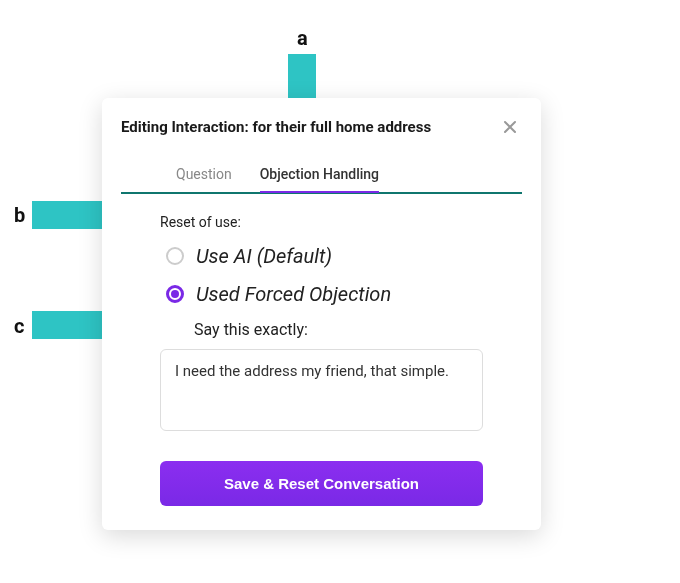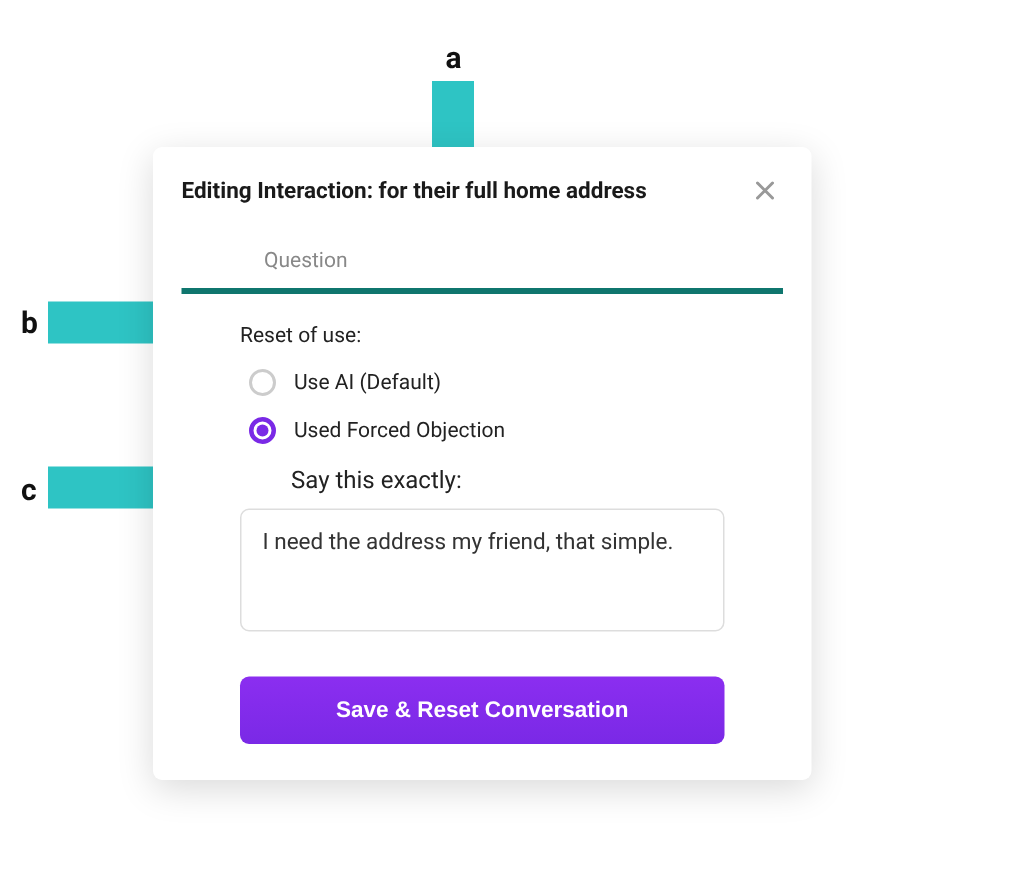--- a/index.html
+++ b/index.html
@@ -79,21 +79,21 @@
       color: #888;
       padding: 4px;
     }
     .close-btn svg {
       display: block;
     }
     .tabs {
       display: flex;
       gap: 28px;
       padding: 0 0 0 55px;
-      border-bottom: 4px solid #0f766e;
+      border-bottom: 2px solid #0f766e;
       margin: 14px 19px 0 19px;
     }
     .tab {
       font-size: 14px;
       color: #888;
       padding-bottom: 10px;
       cursor: pointer;
       position: relative;
     }
     .tab.active {
@@ -143,22 +143,23 @@
       content: "";
       position: absolute;
       top: 2px;
       left: 2px;
       right: 2px;
       bottom: 2px;
       background: #7a29e6;
       border-radius: 50%;
     }
     .radio-label {
-      font-size: 14px;
+      font-size: 20px;
       color: #222;
+      font-style: italic;
     }
     .sub-section {
       margin-top: 10px;
       margin-left: 34px;
     }
     .sub-label {
       font-size: 16px;
       color: #222;
       margin-bottom: 10px;
     }
@@ -215,20 +216,21 @@
     <div class="modal-title">Editing Interaction: for their full home address</div>
     <div class="close-btn">
       <svg width="16" height="16" viewBox="0 0 16 16">
         <path d="M3 3 L13 13 M13 3 L3 13" stroke="#999" stroke-width="2" stroke-linecap="round" fill="none"></path>
       </svg>
     </div>
   </div>
 
   <div class="tabs">
     <div class="tab">Question</div>
+    <div class="tab active">Objection Handling</div>
   </div>
 
   <div class="body">
     <div class="field-label">Reset of use:</div>
 
     <div class="radio-group">
       <div class="radio-row">
         <div class="radio"></div>
         <div class="radio-label">Use AI (Default)</div>
       </div>

